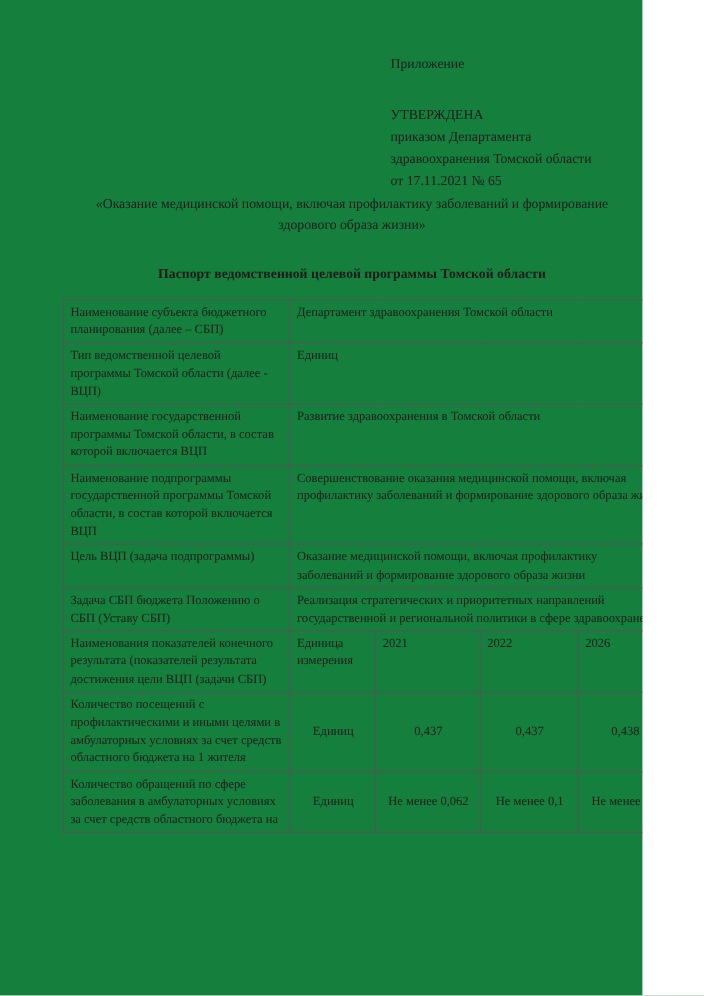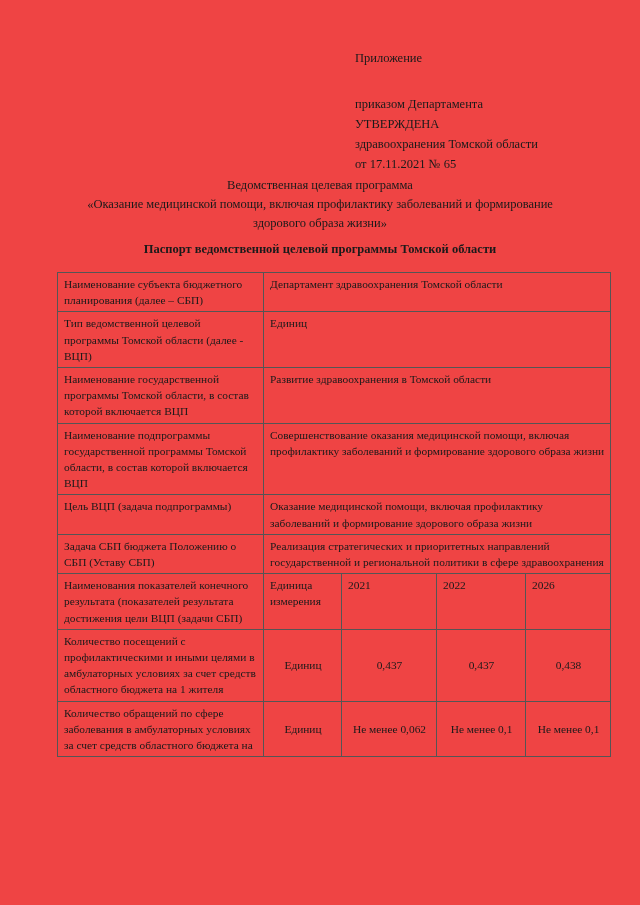--- a/index.html
+++ b/index.html
@@ -9,24 +9,24 @@
   }
   body {
     width: 640px;
     height: 905px;
     font-family: "Liberation Serif", "DejaVu Serif", serif;
     color: #1a1a1a;
     -webkit-font-smoothing: antialiased;
   }
   .page {
     position: relative;
-    width: 640px;
+    width: 584px;
     height: 905px;
     box-sizing: border-box;
-    background: #ef4444;
+    background: #15803d;
     overflow: hidden;
   }
 
   
   .header-block {
     position: absolute;
     left: 355px;
     top: 48px;
     width: 250px;
     font-size: 12.5px;
@@ -96,28 +96,27 @@
   col.c-y2     { width: 89px; }
   col.c-y3     { width: 85px; }
 </style>
 </head>
 <body>
 
 <div class="page">
 
   <div class="header-block">
     <p class="appendix">Приложение</p>
+    <p class="approved-line">УТВЕРЖДЕНА</p>
     <p class="approved-line">приказом Департамента</p>
-    <p class="approved-line">УТВЕРЖДЕНА</p>
     <p class="approved-line">здравоохранения Томской области</p>
     <p class="approved-line">от 17.11.2021 № 65</p>
   </div>
 
   <div class="title-block">
-    <p class="tline">Ведомственная целевая программа</p>
     <p class="tline">«Оказание медицинской помощи, включая профилактику заболеваний и формирование</p>
     <p class="tline">здорового образа жизни»</p>
   </div>
 
   <div class="passport-line">Паспорт ведомственной целевой программы Томской области</div>
 
   <table class="passport-table">
     <colgroup>
       <col class="c-label">
       <col class="c-unit">

